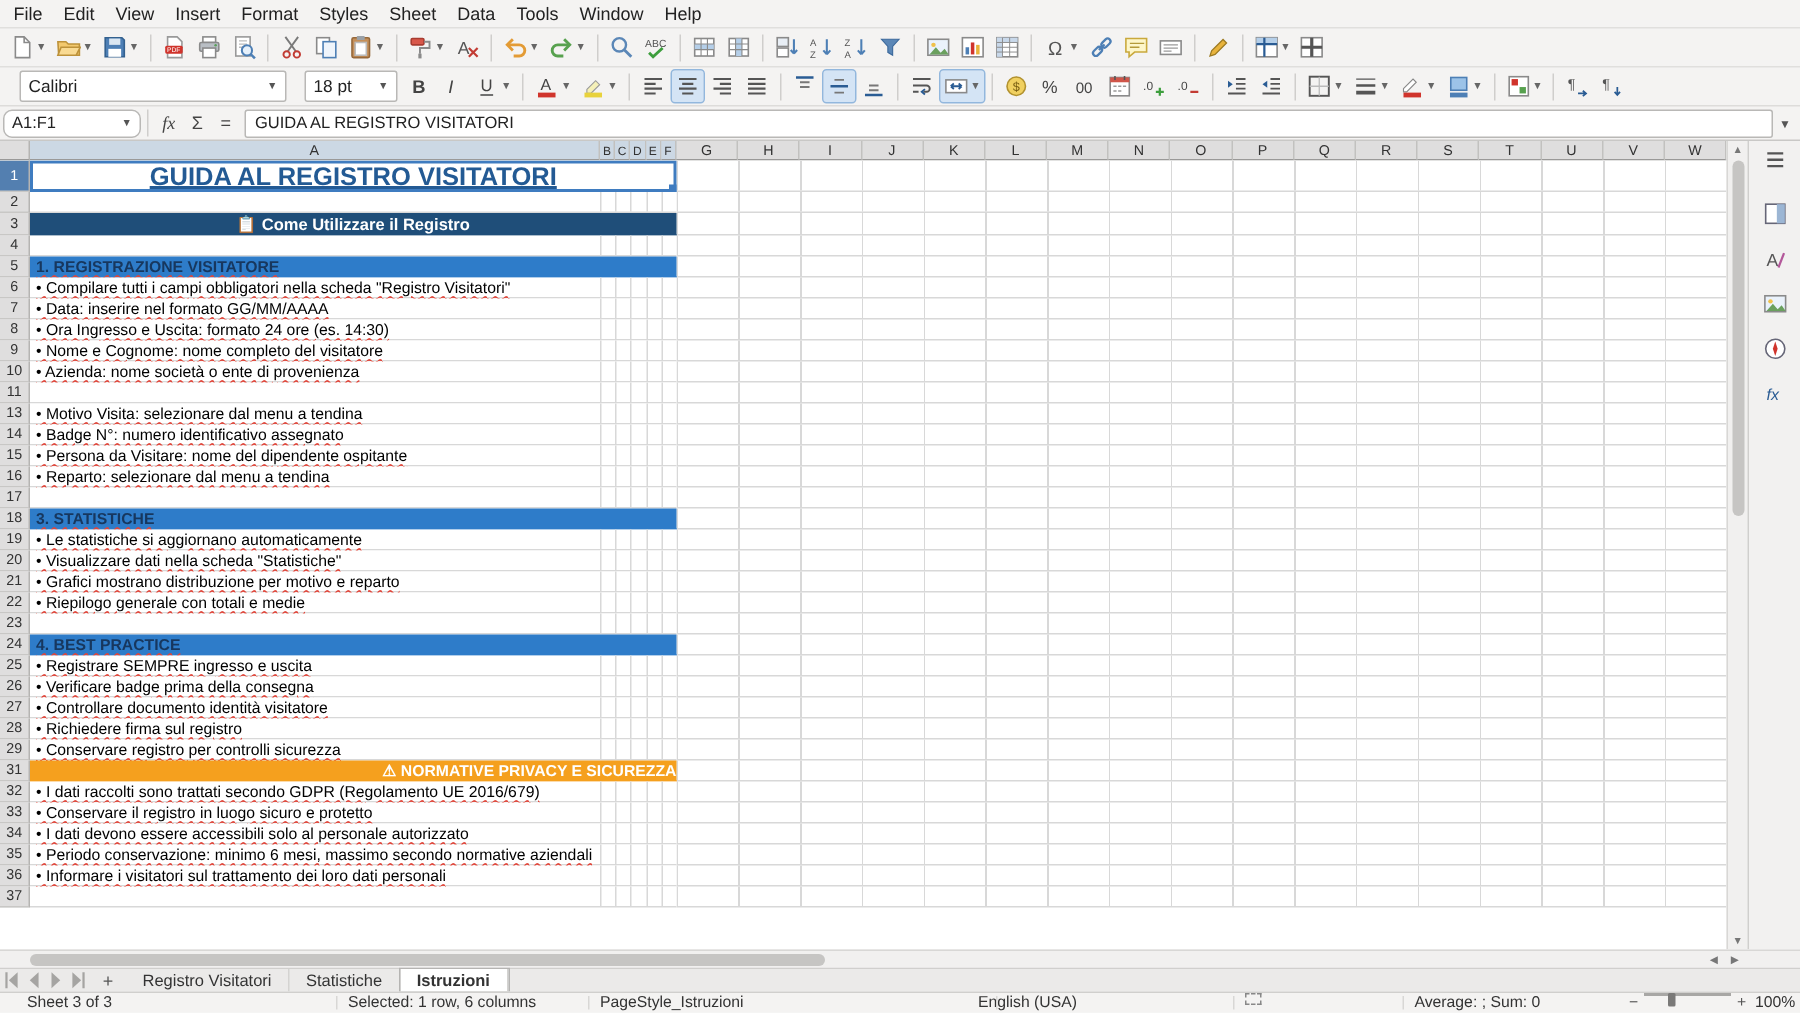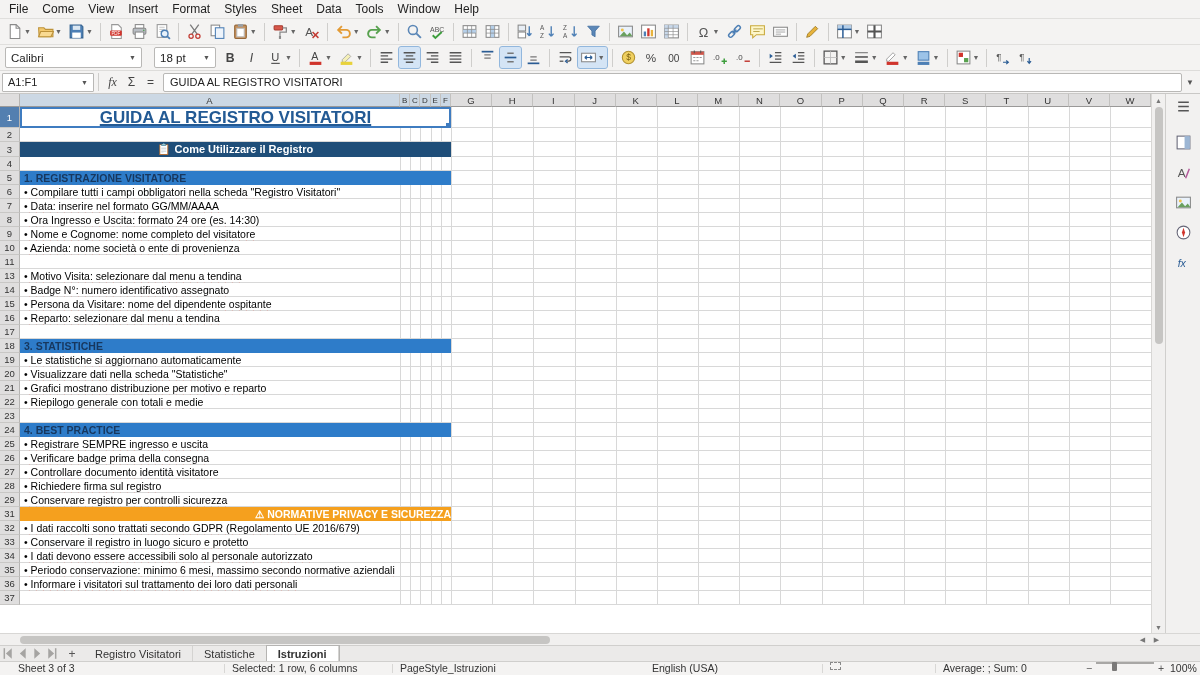--- a/index.html
+++ b/index.html
@@ -11,25 +11,25 @@
 
 .toolbar{height:26px;display:flex;align-items:center;padding:0 3px;background:#f4f3f2;border-top:1px solid #e0dfdd}
 .tbtn{display:inline-flex;align-items:center;padding:2px 2px;border-radius:2px;margin:0 1px}
 .tbtn.act{background:#d4e4f5;outline:1px solid #92b7dd}
 .ico{display:inline-flex;width:17px;height:17px}
 .ico text{font-family:"Liberation Sans",sans-serif}
 .dd{font-size:7px;color:#666;margin-left:1px}
 .tsep{width:1px;height:18px;background:#cfcecc;margin:0 4px}
 .combo{display:flex;align-items:center;background:#fff;border:1px solid #b9b8b6;height:21px;border-radius:2px;padding:0 5px;font-size:11.5px}
 .combo .ca{margin-left:auto;font-size:7px;color:#555;padding-left:6px}
-.combo.font{width:137px;margin-left:2px}
+.combo.font{width:178px;margin-left:10px}
 .combo.size{width:62px;margin-left:12px;margin-right:2px}
 
 .fbar{height:24px;display:flex;align-items:center;background:#f4f3f2;border-top:1px solid #dddcda;border-bottom:1px solid #c9c8c6;padding:0 2px}
-.namebox{width:92px;height:19px;background:#fff;border:1px solid #b9b8b6;display:flex;align-items:center;font-size:11px;padding:0 5px;border-radius:1px}
+.namebox{width:92px;height:19px;background:#fff;border:1px solid #b9b8b6;display:flex;align-items:center;font-size:11px;padding:0 5px;border-radius:6px}
 .namebox .ca{margin-left:auto;font-size:7px;color:#555}
 .fbtn{width:19px;text-align:center;font-size:12px;color:#444}
 .fx{font-style:italic;font-family:"Liberation Serif",serif}
 .inputline{flex:1;height:19px;background:#fff;border:1px solid #b9b8b6;margin-left:3px;display:flex;align-items:center;padding:0 6px;font-size:11px;border-radius:2px;color:#222}
 .fexp{width:16px;font-size:8px;color:#555;text-align:center}
 
 .sheet{flex:1;display:flex;background:#fff;overflow:hidden}
 .gridcol{width:1151px;display:flex;flex-direction:column}
 .chrow{height:13px;display:flex;background:#dfdede;font-size:9.5px;color:#333;flex:none}
 .corner{width:20px;border-right:1px solid #b5b4b2;border-bottom:1px solid #9a9998;background:#dfdede}
@@ -84,21 +84,21 @@
 .zthumb{position:absolute;left:1112px;top:2px;width:5px;height:9px;background:#7a7978;border-radius:1px}
 .zbtn{color:#555}
 </style>
 </head>
 <body>
 
 <div class="app">
 
   <div class="menubar">
       <span class="mi">File</span>
-      <span class="mi">Come</span>
+      <span class="mi">Edit</span>
       <span class="mi">View</span>
       <span class="mi">Insert</span>
       <span class="mi">Format</span>
       <span class="mi">Styles</span>
       <span class="mi">Sheet</span>
       <span class="mi">Data</span>
       <span class="mi">Tools</span>
       <span class="mi">Window</span>
       <span class="mi">Help</span>
     </div>

